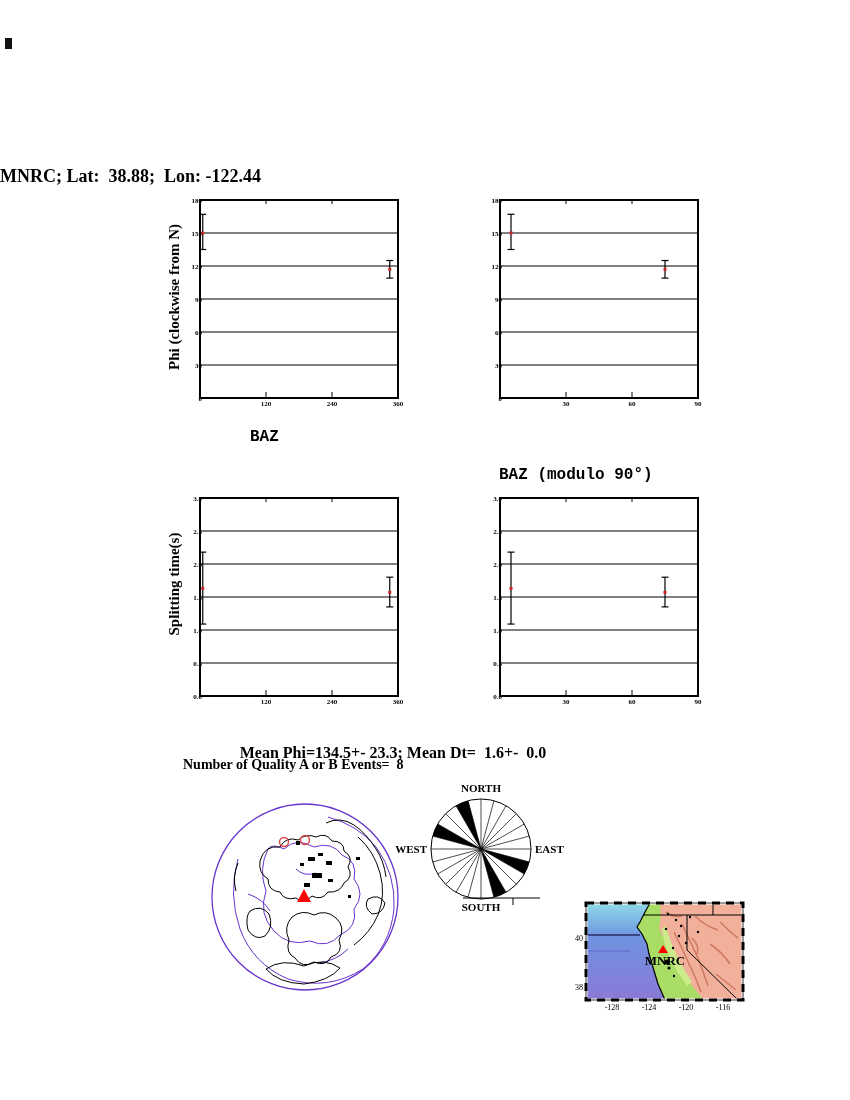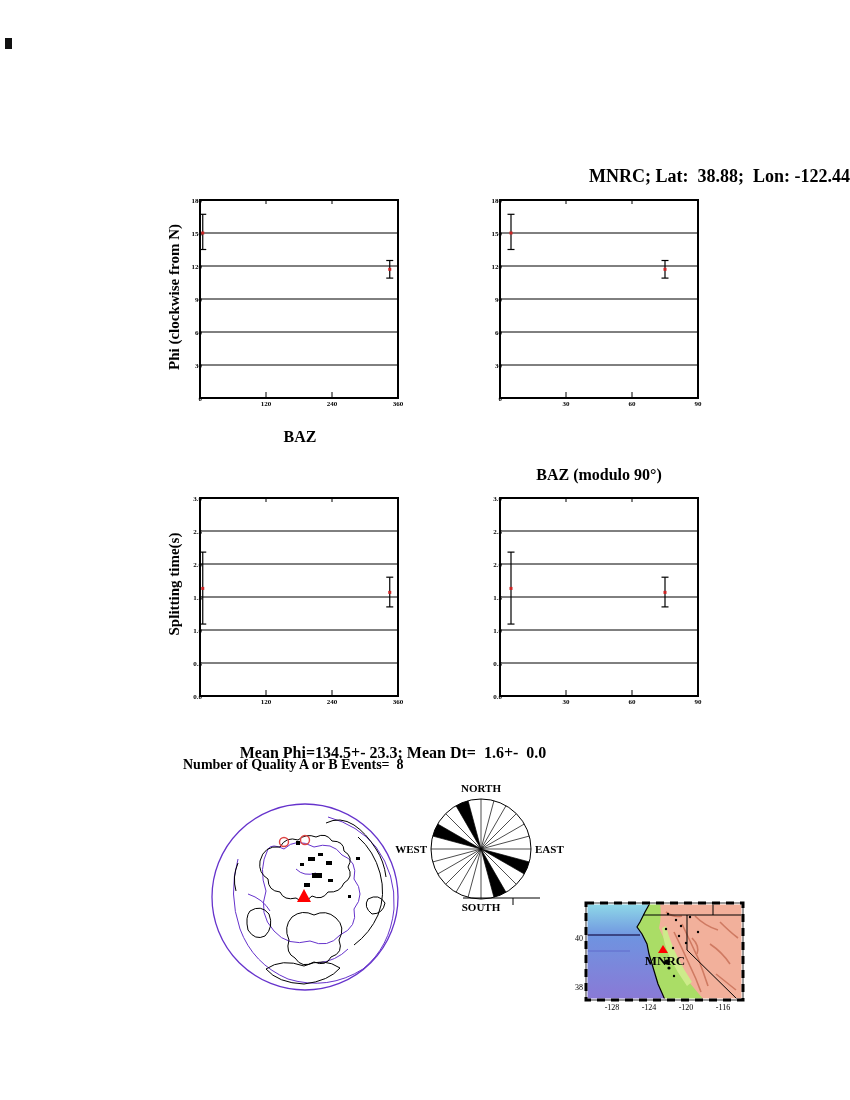--- a/index.html
+++ b/index.html
@@ -1,22 +1,22 @@
 <!DOCTYPE html>
 <html><head>
 <meta charset="utf-8">
 <style>
   html,body{margin:0;padding:0;background:#fff;}
   #fig{position:relative;width:850px;height:1100px;background:#ffffff;overflow:hidden;
        font-family:"Liberation Serif","DejaVu Serif",serif;color:#000;}
   .lbl{position:absolute;font-weight:bold;white-space:pre;}
-  .title{left:0;width:850px;text-align:right;top:166px;font-size:18px;}
+  .title{left:0;width:850px;text-align:left;top:166px;font-size:18px;}
   .vlabel{width:220px;height:20px;text-align:center;transform:rotate(-90deg);
           transform-origin:center;font-size:15px;}
-  .xlabel{font-size:16px;text-align:center;}
+  .xlabel{font-size:16px;font-family:Liberation Mono, monospace;}
   .sum1{left:193px;width:400px;text-align:center;top:744px;font-size:16px;}
   .sum2{left:183px;top:757px;font-size:14px;}
   svg{position:absolute;overflow:visible;}
   svg text{font-family:"Liberation Serif","DejaVu Serif",serif;}
   .artifact{position:absolute;left:5px;top:38px;width:7px;height:11px;background:#111;}
 </style>
 </head>
 <body>
 
 <div id="fig">

